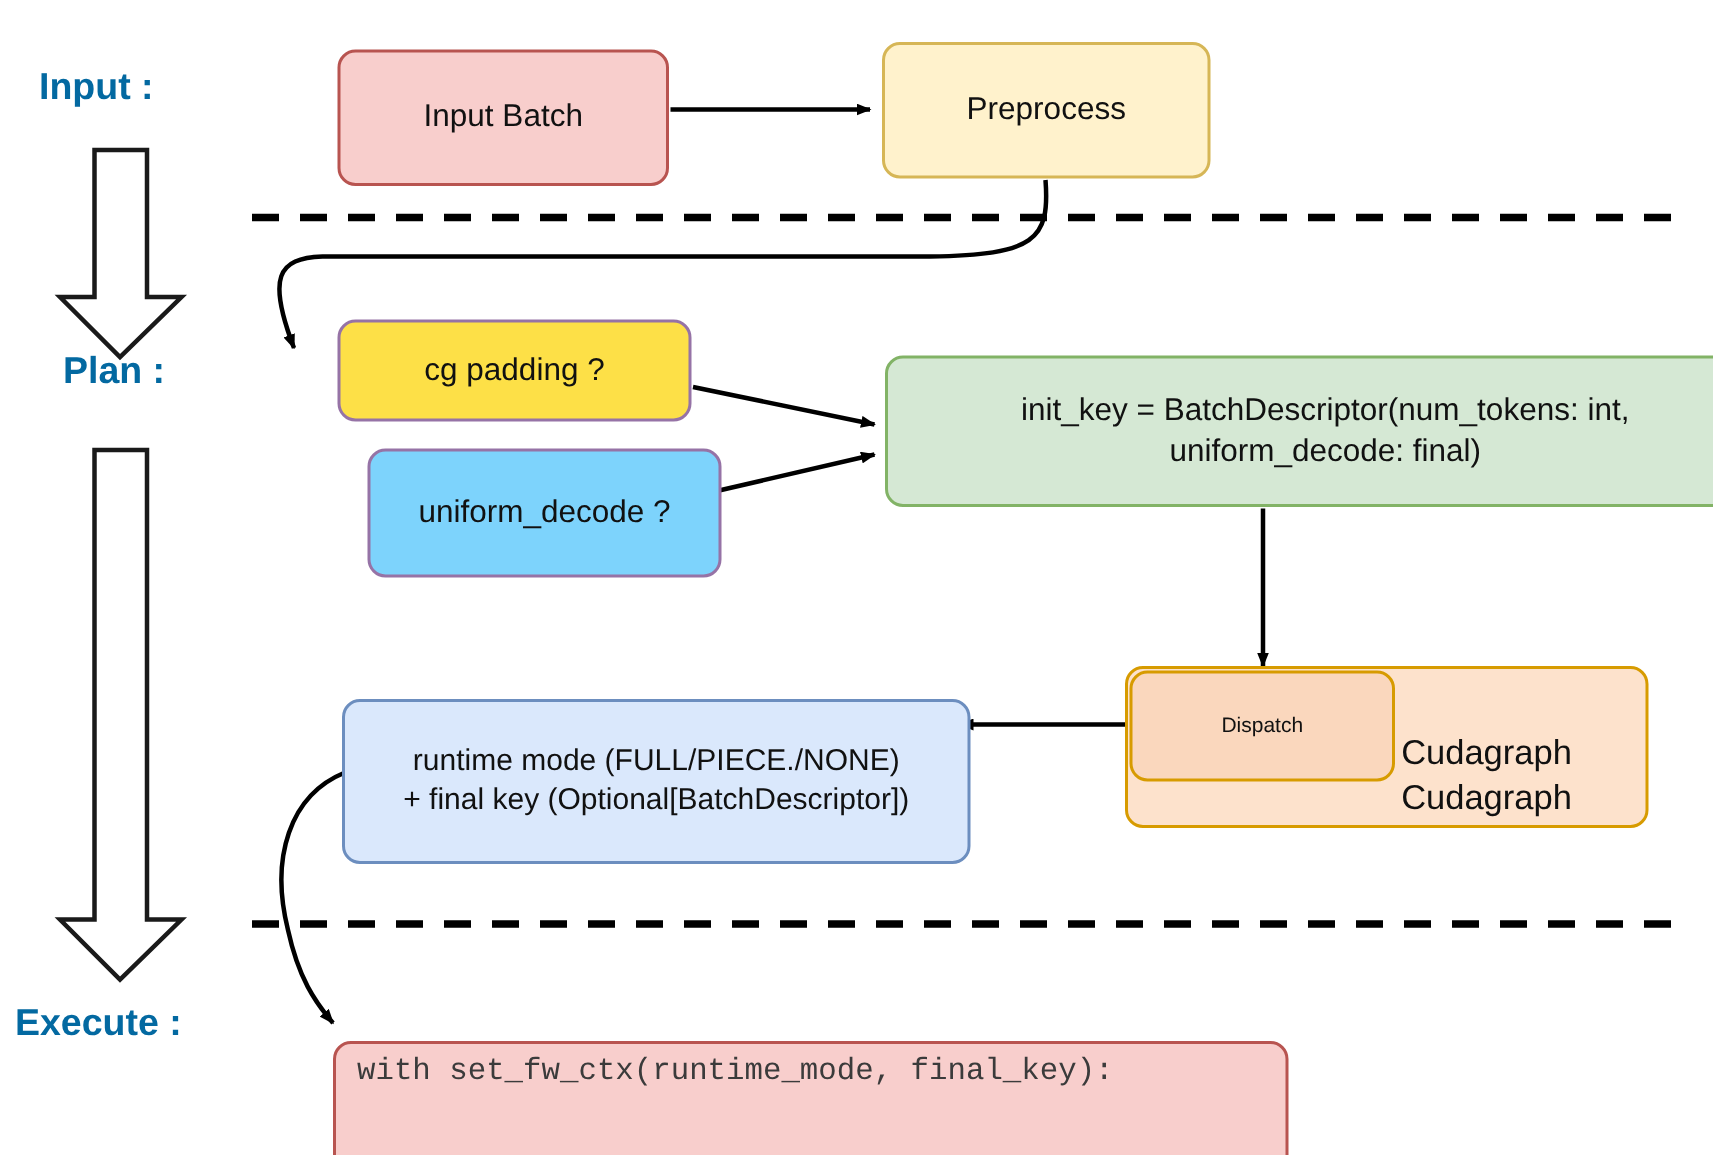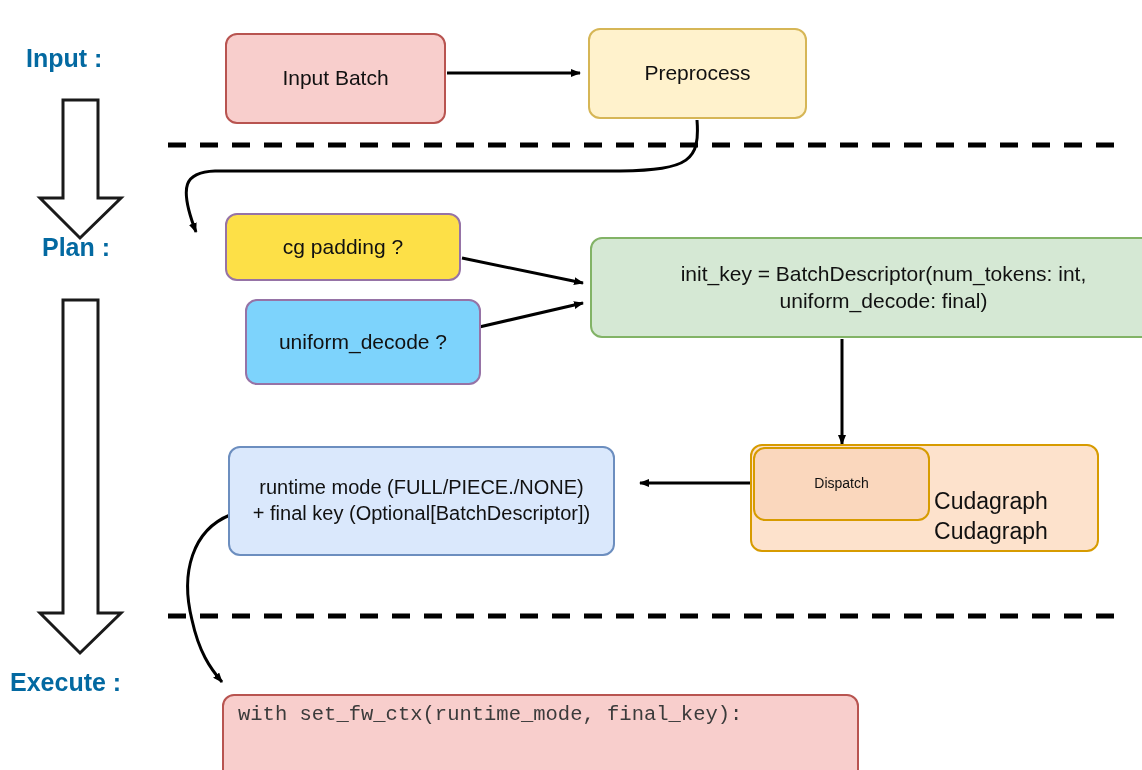--- a/index.html
+++ b/index.html
@@ -121,21 +121,21 @@
 
   <div class="node" style="left:750px; top:444px; width:349px; height:108px; background:#fde2cc; border-color:#d79b00; justify-content:flex-end; padding-right:16px; flex-direction:column; align-items:flex-end;">
     <span class="txt" style="font-size:23px; width:180px; text-align:center;">Cudagraph</span>
     <span class="txt" style="font-size:23px; width:180px; text-align:center;">Cudagraph</span>
   </div>
 
   <div class="node" style="left:753px; top:447px; width:177px; height:74px; background:#fad7bd; border-color:#d79b00; font-size:14px;">
     <span class="txt">Dispatch</span>
   </div>
 
-  <div class="node" style="left:228px; top:446px; width:387px; height:110px; background:#dae8fc; border-color:#6c8ebf; flex-direction:column; font-size:20px;">
+  <div class="node" style="left:228px; top:466px; width:419px; height:110px; background:#dae8fc; border-color:#6c8ebf; flex-direction:column; font-size:20px;">
     <span class="txt">runtime mode (FULL/PIECE./NONE)</span>
     <span class="txt">+ final key (Optional[BatchDescriptor])</span>
   </div>
 
   <div class="node node-code" style="left:222px; top:650px; width:637px; height:102px; background:#f8cecc; border-color:#b85450; flex-direction:column; align-items:flex-start;margin-top:44px;">
     <span class="txt">with set_fw_ctx(runtime_mode, final_key):</span>
   </div>
 
 </div>
 

